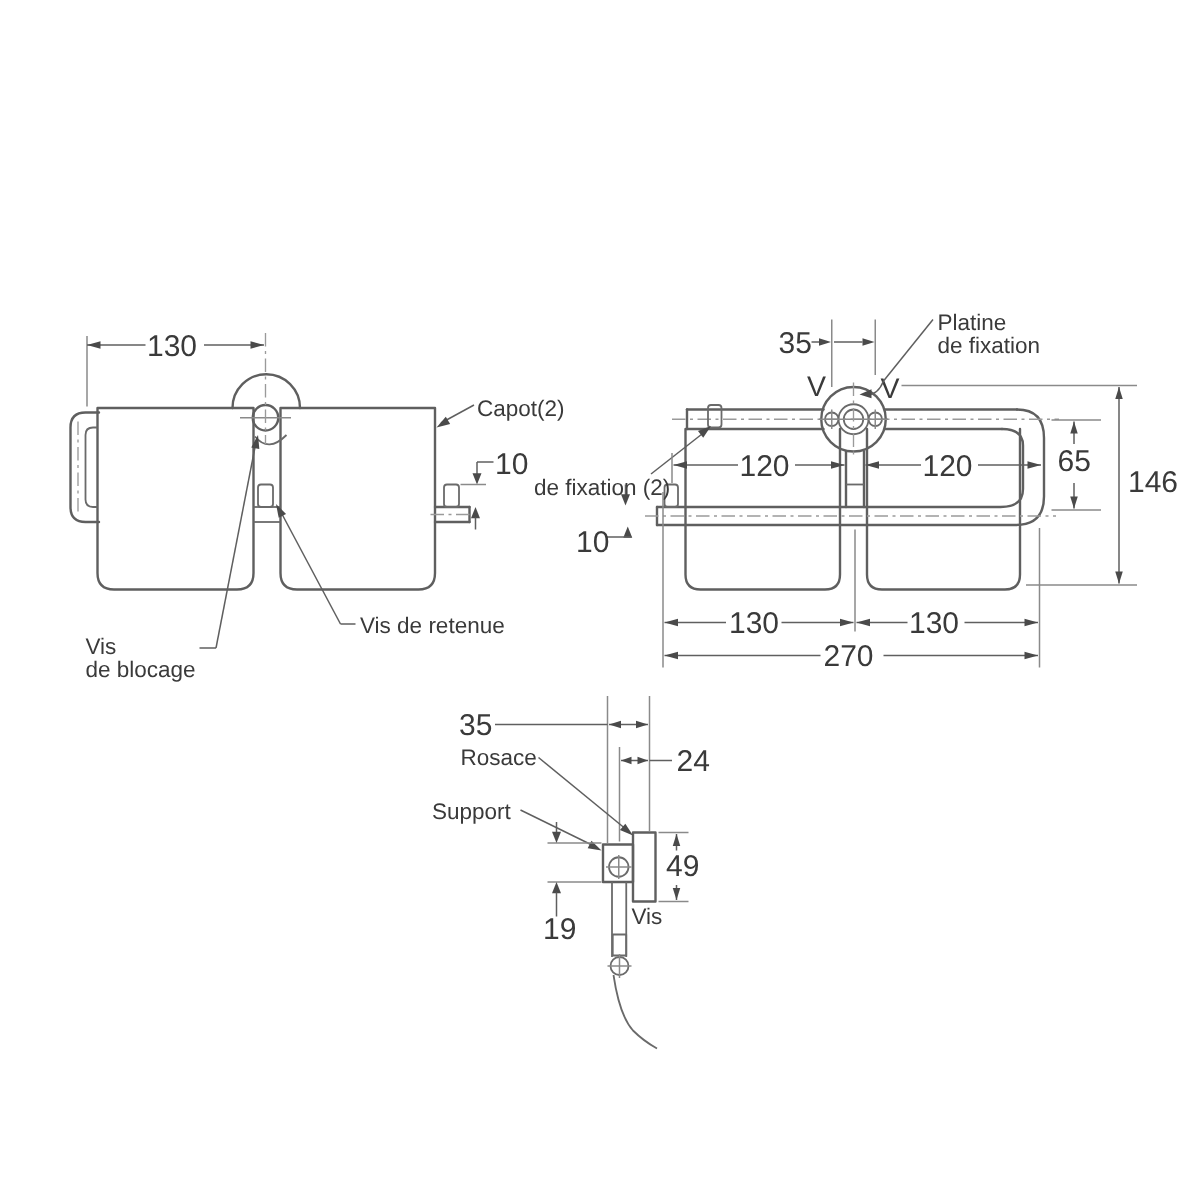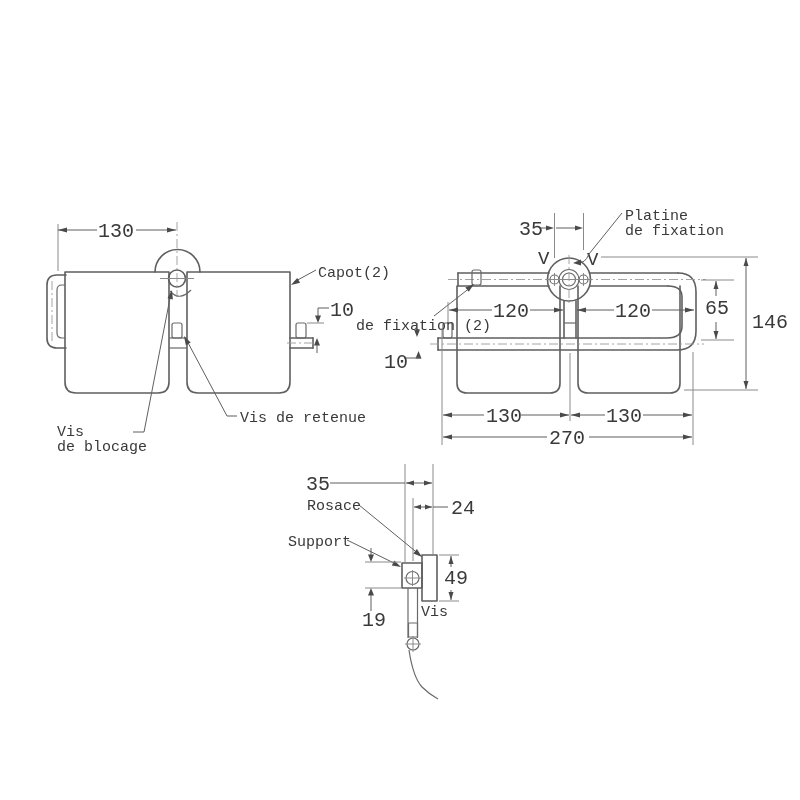--- a/index.html
+++ b/index.html
@@ -1,17 +1,17 @@
 <!DOCTYPE html>
 <html><head>
 <meta charset="utf-8">
 <style>
   html,body{margin:0;padding:0;background:#ffffff;}
   #stage{position:relative;width:800px;height:800px;background:#ffffff;overflow:hidden;
-         font-family:Liberation Mono, monospace;}
+         font-family:Liberation Sans, sans-serif;}
   svg{display:block;}
   .outline{fill:none;stroke:#5f5f5f;stroke-width:1.6;stroke-linejoin:round;stroke-linecap:round;}
   .detail{fill:none;stroke:#6a6a6a;stroke-width:1.2;stroke-linejoin:round;}
   .dim{fill:none;stroke:#5f5f5f;stroke-width:1;}
   .thin{fill:none;stroke:#8a8a8a;stroke-width:1;}
   .cl{fill:none;stroke:#9a9a9a;stroke-width:0.9;stroke-dasharray:9 3 2 3;}
   .arrow{fill:#4a4a4a;stroke:none;}
   text{fill:#3a3a3a;}
   .dimtxt{font-size:20px;}
   .lbl{font-size:15px;}

